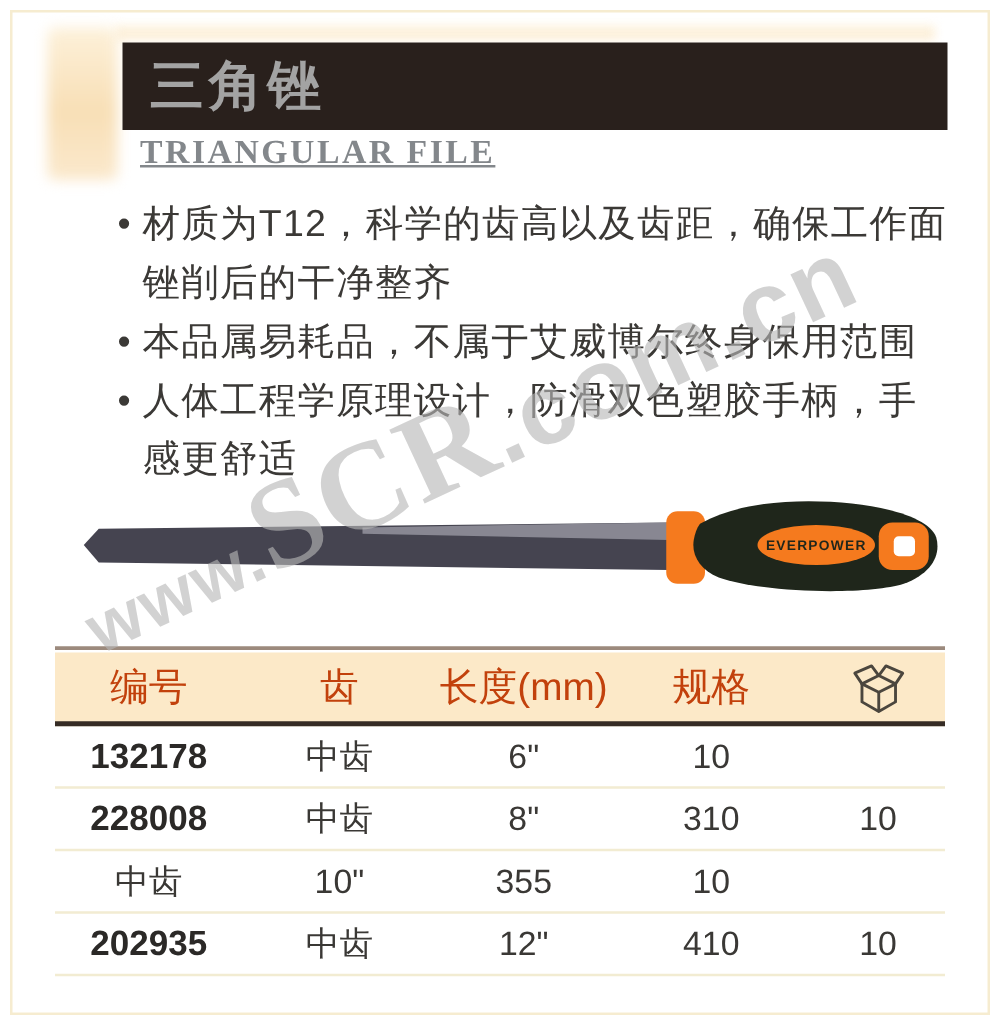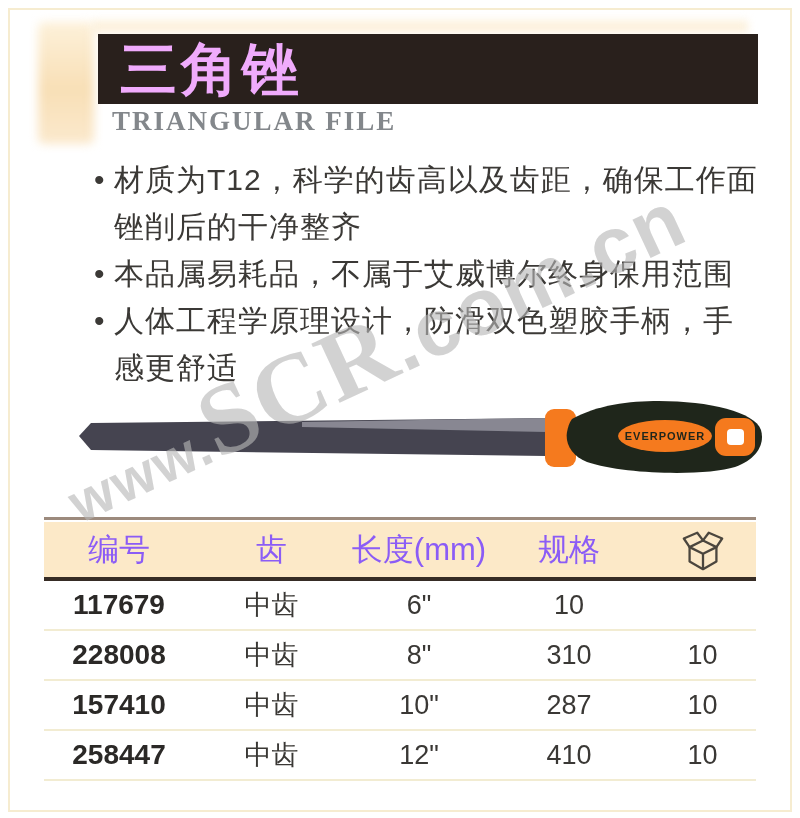--- a/index.html
+++ b/index.html
@@ -20,60 +20,60 @@
   .decor-glow{
     position:absolute;left:92px;top:20px;width:656px;height:12px;
     background:linear-gradient(180deg,#fdf3de,#fbe9cb);
     filter:blur(4px);opacity:.85;z-index:1;
   }
   .title-bar{
     position:absolute;left:98px;top:34px;width:660px;height:70px;
     background:#29201c;z-index:2;display:flex;align-items:center;
   }
   .title-bar .cn{
-    color:#f0abfc;font-size:57px;font-weight:bold;letter-spacing:4px;
+    color:#a3a3a3;font-size:43px;font-weight:bold;letter-spacing:4px;
     padding-left:22px;line-height:70px;
   }
   .subtitle{
     position:absolute;left:112px;top:106px;z-index:2;
     font-family:"Liberation Serif","DejaVu Serif",serif;
-    font-weight:bold;font-size:27px;color:#83878b;letter-spacing:2px;
+    font-weight:bold;font-size:27px;color:#83878b;letter-spacing:2px;text-decoration:underline;
   }
   .features{
     position:absolute;left:84px;top:146px;width:668px;margin:10px;padding:0;
     list-style:none;z-index:5;
   }
   .features li{
     font-size:30px;line-height:47px;color:#3b3936;letter-spacing:1px;
     padding-left:20px;position:relative;
   }
   .features li::before{
     content:"\2022";position:absolute;left:0;top:0;color:#3b3936;
   }
-  .tool-wrap{position:absolute;left:67px;top:392px;width:700px;height:92px;z-index:10;}
+  .tool-wrap{position:absolute;left:55px;top:392px;width:700px;height:92px;z-index:10;}
   .watermark{
     position:absolute;left:66px;top:436px;z-index:30;white-space:nowrap;
     transform:rotate(-25deg);transform-origin:left center;
     color:rgba(182,182,182,0.62);font-weight:bold;pointer-events:none;
   }
   .watermark .wm1{font-size:56px;letter-spacing:2px;}
   .watermark .wm2{font-size:100px;font-family:"Liberation Serif","DejaVu Serif",serif;letter-spacing:2px;}
   .watermark .wm3{font-size:80px;letter-spacing:2px;}
   .spec-table{
     position:absolute;left:44px;top:517px;width:712px;z-index:20;
   }
   .t-toprule{height:3px;background:#9c8a7d;}
   .t-row{
     display:grid;grid-template-columns:150px 155px 140px 160px 107px;
     align-items:center;text-align:center;
   }
   .t-head{
     background:#fce9c8;height:55px;margin-top:2px;
     border-bottom:4px solid #362c25;
-    font-size:31px;color:#8b5cf6;
+    font-size:31px;color:#c2410c;
   }
   .t-data{
     height:48px;border-bottom:2px solid #f2ecd2;
     font-size:27px;color:#3a3835;
   }
   .t-data .pn{font-weight:bold;color:#2b2927;font-size:28px;}
   .carton{width:46px;height:46px;margin:0 auto;display:block;}
 </style>
 </head>
 <body>
@@ -126,44 +126,43 @@
           <path d="M10,21 L4,12 L18,6 L24,14"></path>
           <path d="M38,21 L44,12 L30,6 L24,14"></path>
           <path d="M10,21 L24,14 L38,21 L24,28 Z"></path>
           <path d="M10,21 L10,36 L24,44 L38,36 L38,21"></path>
           <path d="M24,28 L24,44"></path>
         </svg>
       </div>
     </div>
 
     <div class="t-row t-data">
-      <div class="pn">117679</div>
+      <div class="pn">132178</div>
       <div>中齿</div>
       <div>6"</div>
       <div>10</div>
     </div>
 
     <div class="t-row t-data">
       <div class="pn">228008</div>
       <div>中齿</div>
       <div>8"</div>
       <div>310</div>
       <div>10</div>
     </div>
 
     <div class="t-row t-data">
-      <div class="pn">157410</div>
       <div>中齿</div>
       <div>10"</div>
-      <div>287</div>
+      <div>355</div>
       <div>10</div>
     </div>
 
     <div class="t-row t-data">
-      <div class="pn">258447</div>
+      <div class="pn">202935</div>
       <div>中齿</div>
       <div>12"</div>
       <div>410</div>
       <div>10</div>
     </div>
   </div>
 
 </div>
 
 </body></html>

